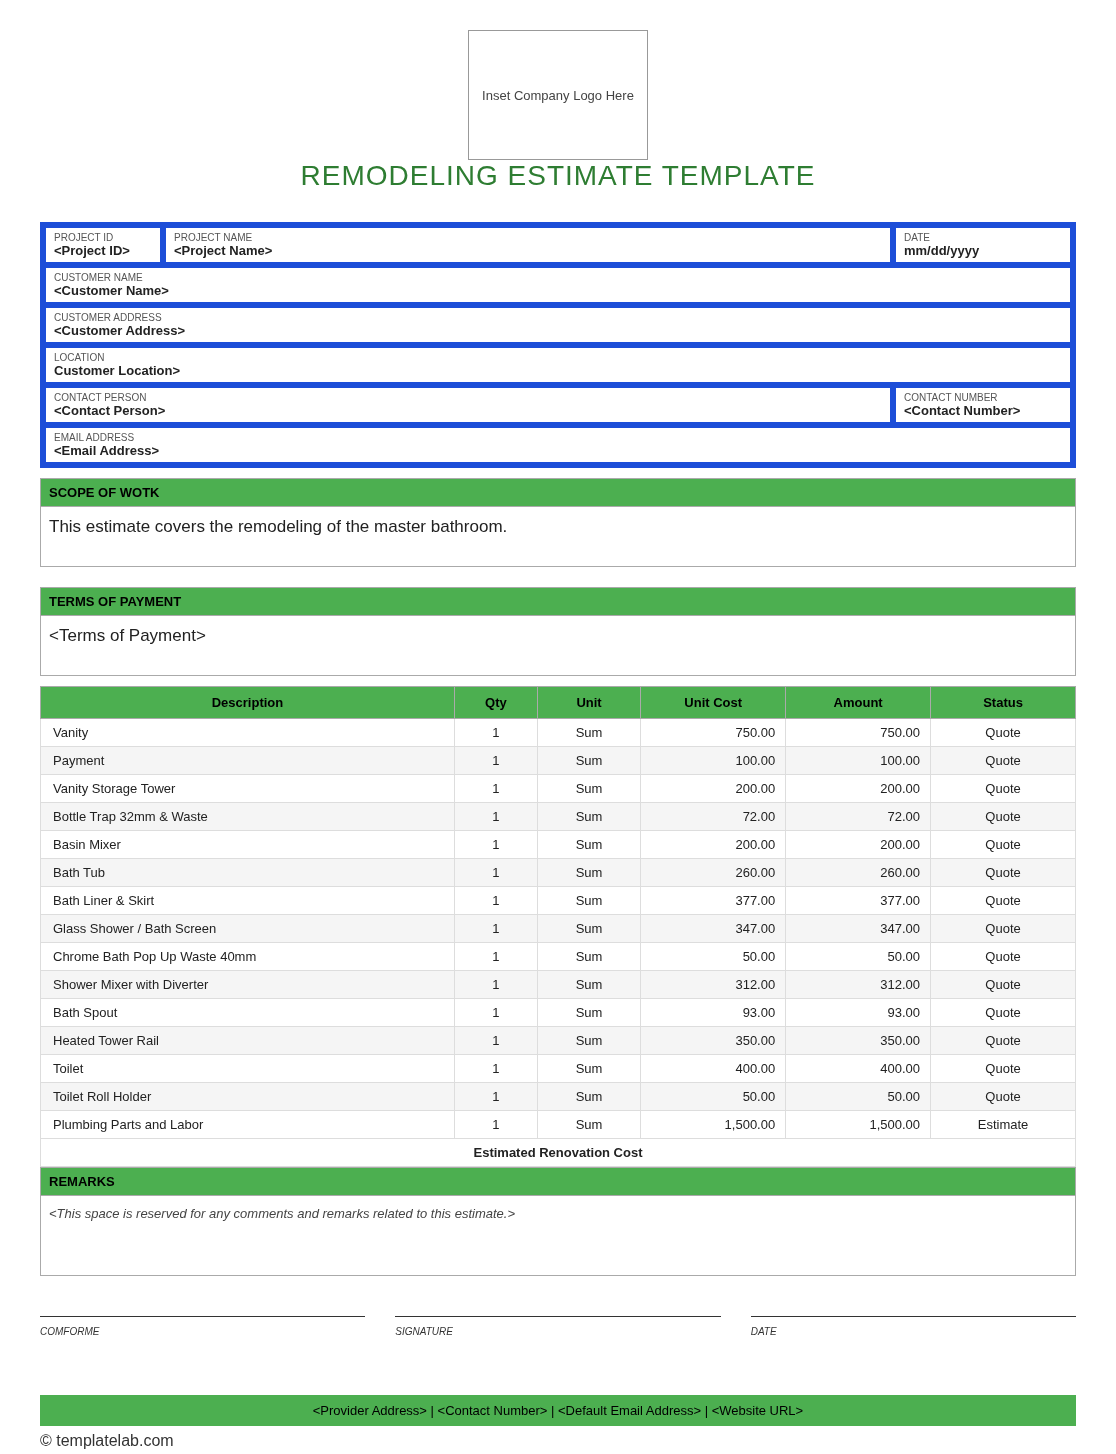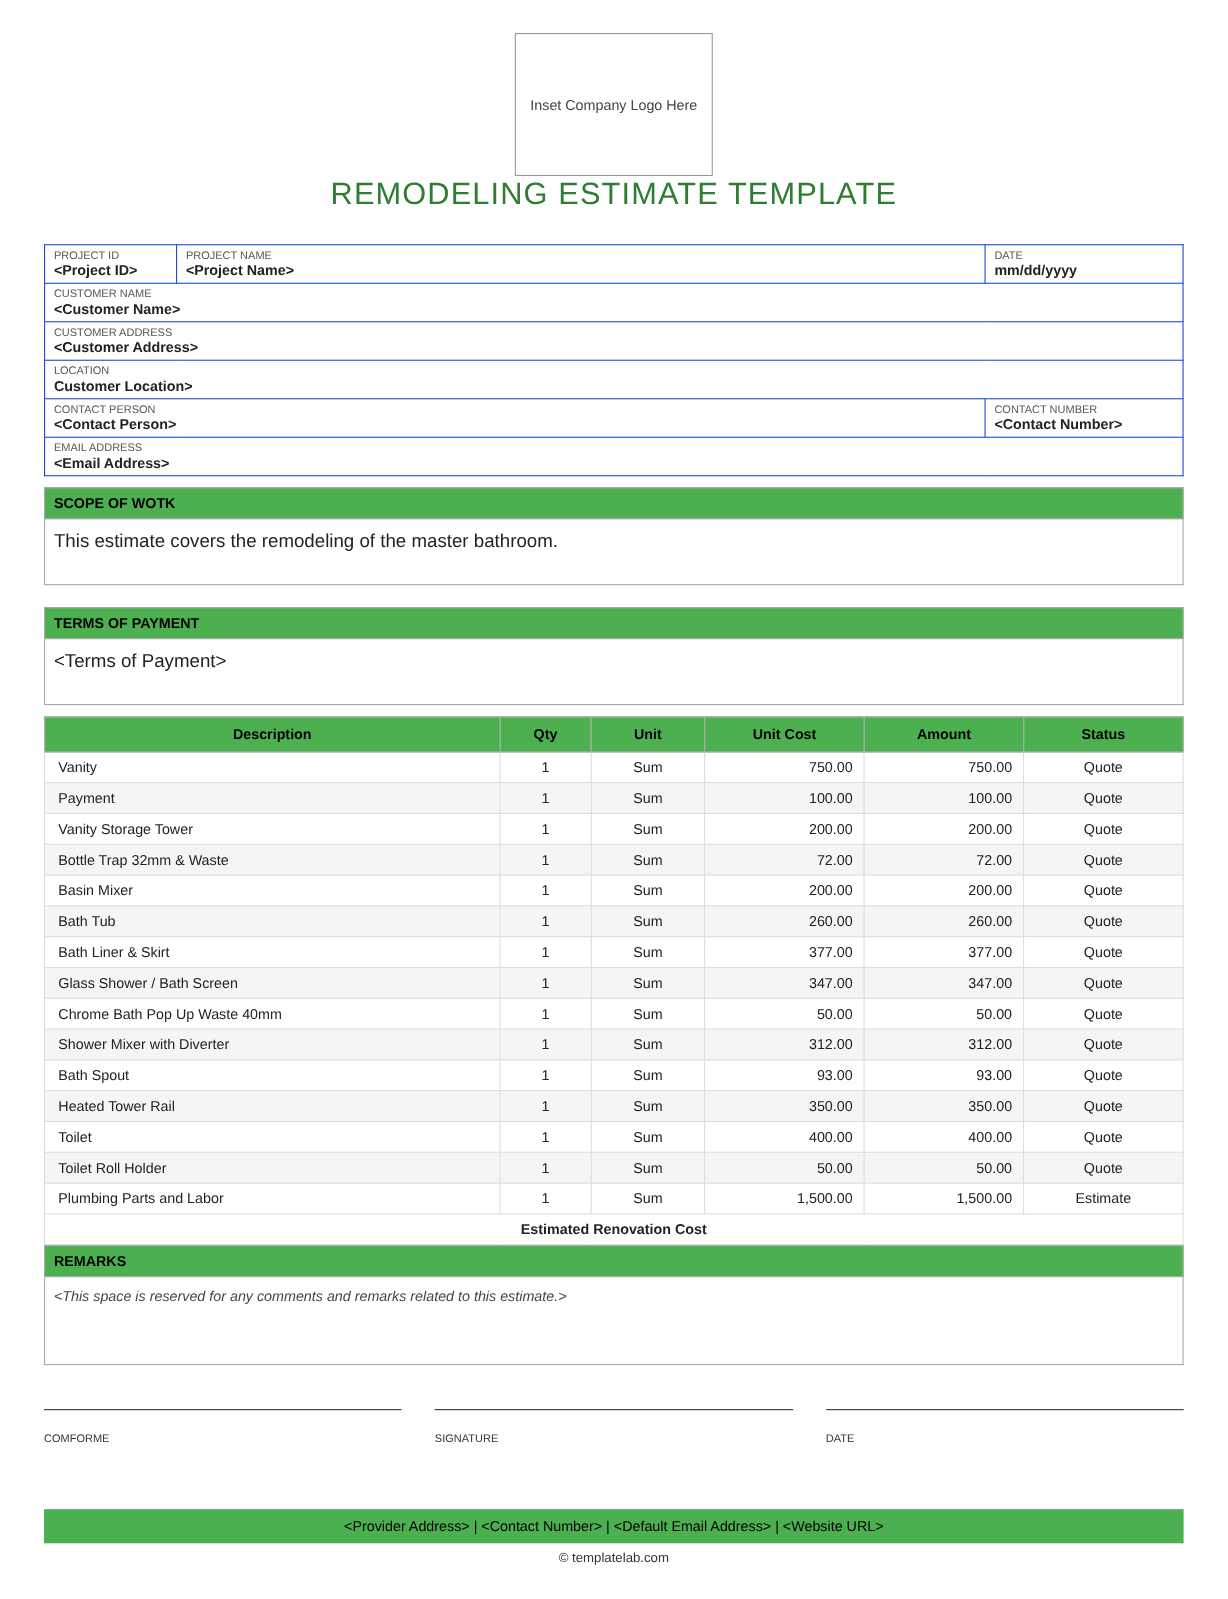--- a/index.html
+++ b/index.html
@@ -42,21 +42,21 @@
     }
 
     
     .info-table {
       width: 100%;
       border-collapse: collapse;
       border: 1px solid #aaa;
       margin-bottom: 10px;
     }
     .info-table td {
-      border: 1px solid #1d4ed8;
+      border: 6px solid #1d4ed8;
       padding: 4px 8px;
       vertical-align: top;
       font-size: 13px;
     }
     .info-table .label {
       font-size: 10px;
       color: #555;
       text-transform: uppercase;
       display: block;
       font-weight: normal;
@@ -135,40 +135,41 @@
     .signature-area {
       margin-top: 40px;
       display: flex;
       gap: 30px;
       align-items: flex-end;
       padding-bottom: 30px;
     }
     .sig-block {
       flex: 1;
       border-top: 1px solid #333;
-      padding-top: 16px;
+      padding-top: 4px;
+      font-style: italic;
     }
     .sig-block .sig-label {
       font-size: 10px;
       text-transform: uppercase;
       color: #333;
     }
 
     
     .footer-bar {
       background-color: #4caf50;
       padding: 8px 10px;
       text-align: center;
       font-size: 13px;
       color: #000;
       margin-top: 26px;
     }
     .footer-credit {
-      text-align: center;
-      font-size: 12px;
+      text-align: left;
+      font-size: 16px;
       margin-top: 6px;
       color: #333;
     }
 
     .mt10 { margin-top: 10px; }
     .mt20 { margin-top: 20px; }
   </style>
 </head>
 <body>
 

